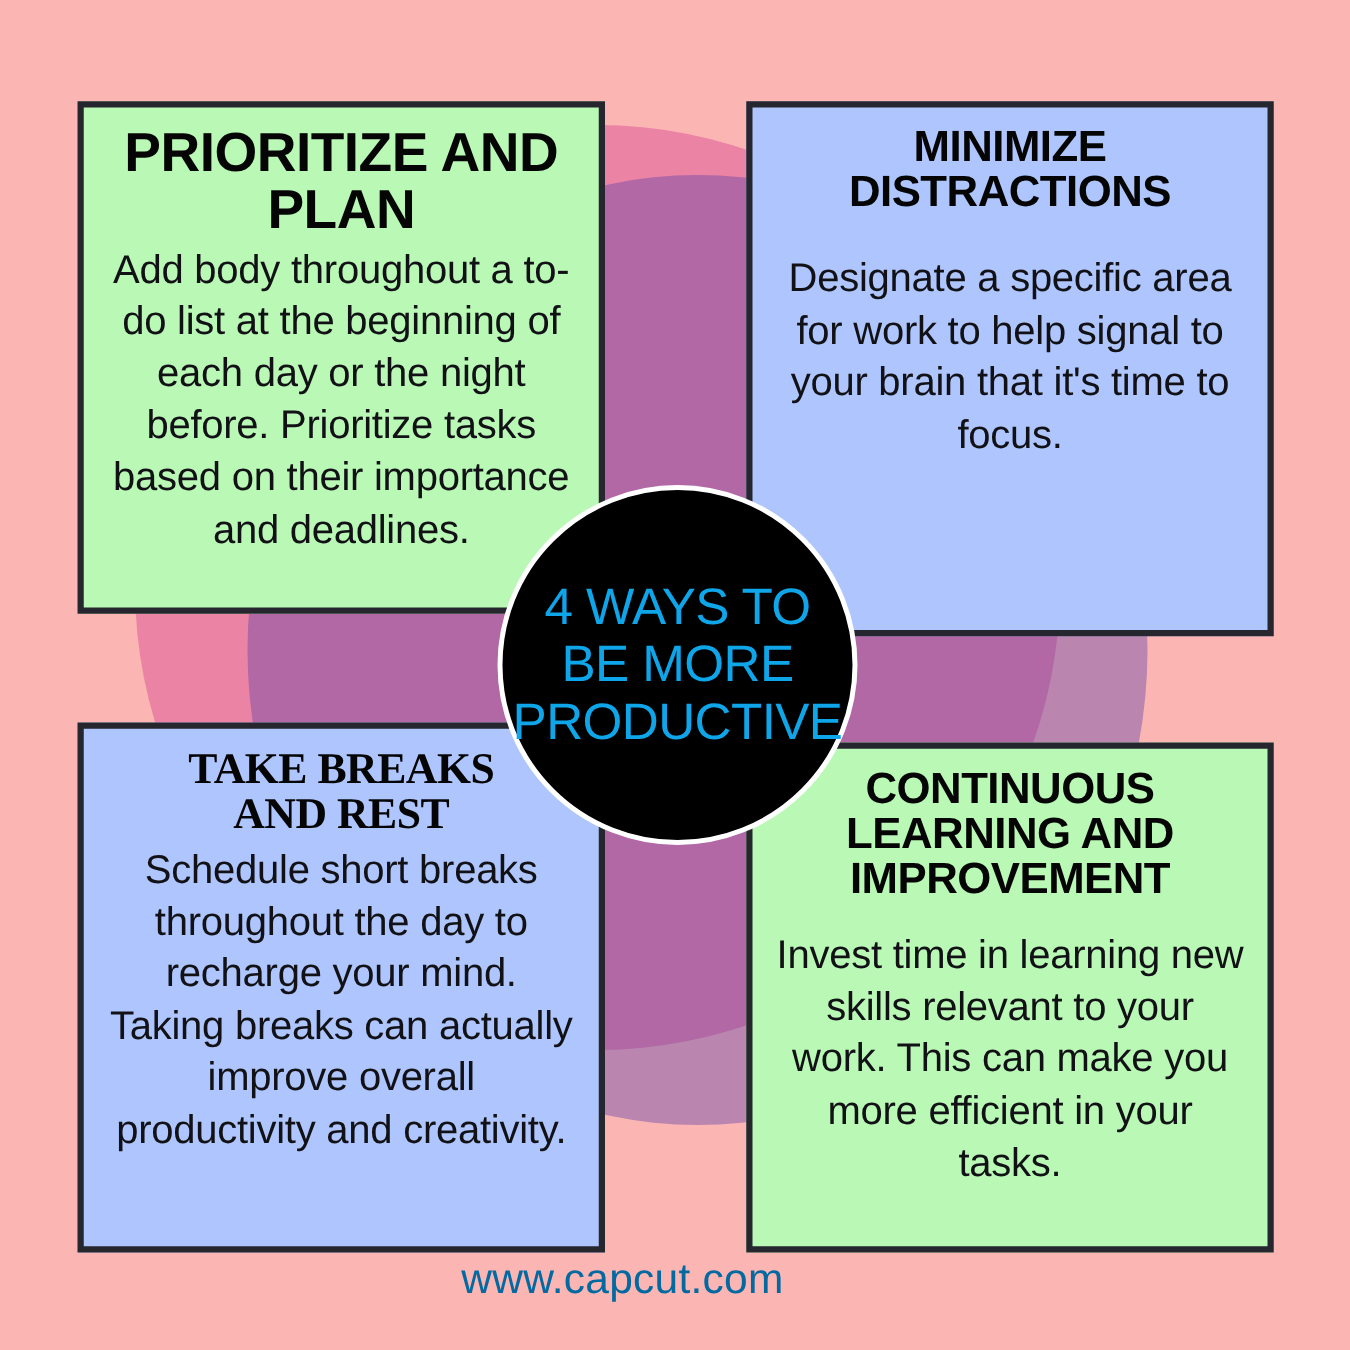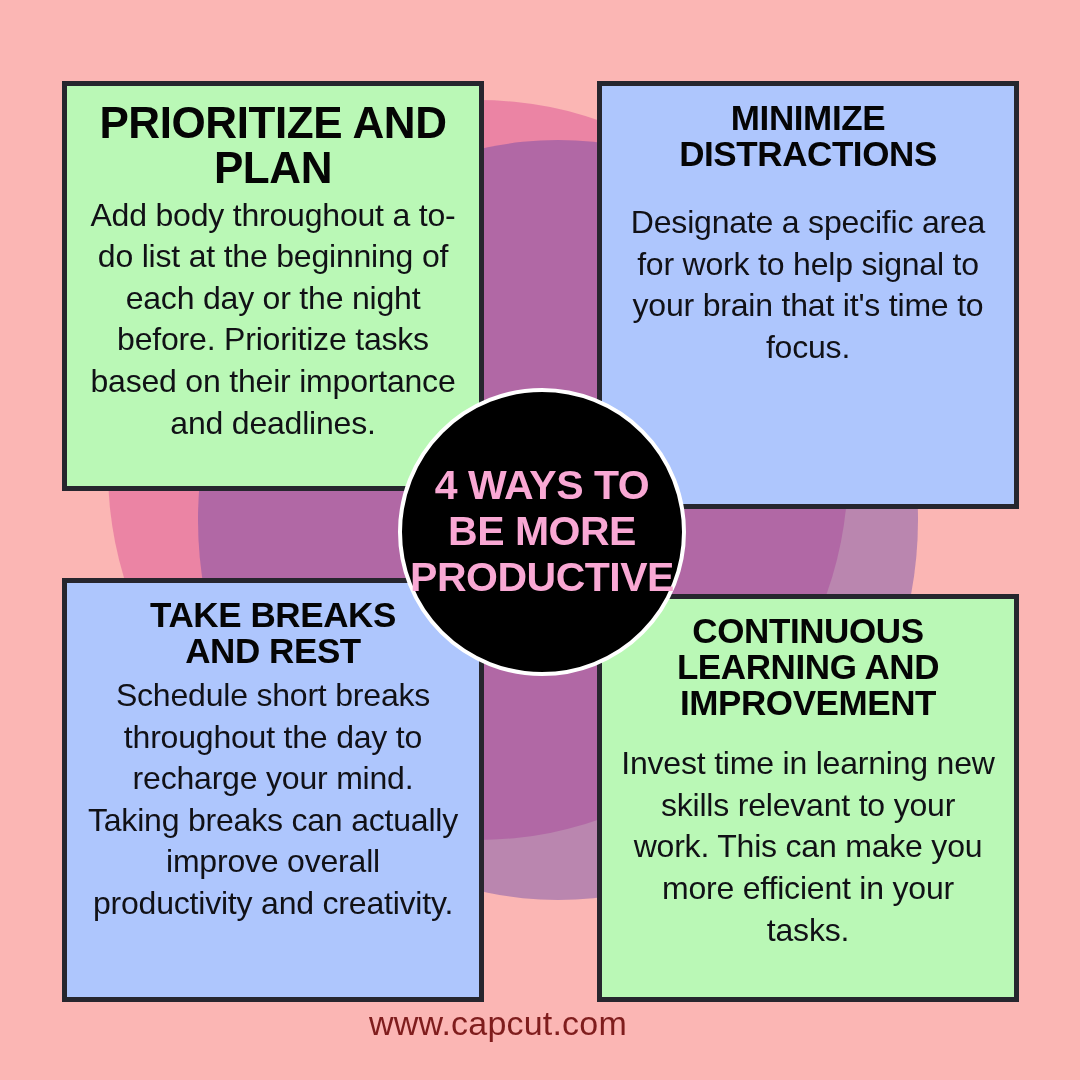--- a/index.html
+++ b/index.html
@@ -74,21 +74,21 @@
     line-height: 1.03;
     color: #050505;
     text-align: center;
     letter-spacing: -0.4px;
     margin: 0 0 6px 0;
     white-space: pre-line;
   }
   .card-tl .card-title { font-size: 44px; margin-bottom: 4px; }
   .card-tr .card-title { margin-bottom: 30px; }
   .card-br .card-title { margin-bottom: 22px; }
-  .card-bl .card-title { margin-bottom: 6px; }
+  .card-bl .card-title { margin-bottom: 6px; font-family: Liberation Serif, serif; }
 
   .card-body {
     font-size: 32px;
     line-height: 1.30;
     color: #111116;
     text-align: center;
     margin: 0;
     letter-spacing: -0.2px;
   }
 
@@ -102,39 +102,39 @@
     border-radius: 50%;
     background: #000000;
     border: 4px solid #ffffff;
     box-sizing: border-box;
     z-index: 5;
     display: flex;
     align-items: center;
     justify-content: center;
   }
   .center-badge-text {
-    font-weight: bold;
+    font-weight: normal;
     font-size: 41px;
     line-height: 1.12;
-    color: #f9a8d4;
+    color: #0ea5e9;
     text-align: center;
     white-space: pre-line;
     letter-spacing: -0.5px;
     width: 340px;
   }
 
   
   .footer {
     position: absolute;
     left: 0;
     top: 1004px;
     width: 996px;
     text-align: center;
     font-size: 34px;
-    color: #7f1d1d;
+    color: #0369a1;
     letter-spacing: 0.2px;
     z-index: 3;
   }
 </style>
 </head>
 <body>
 
 <div class="decor-layer">
   <div class="decor-circle decor-magenta"></div>
   <div class="decor-circle decor-purple"></div>

